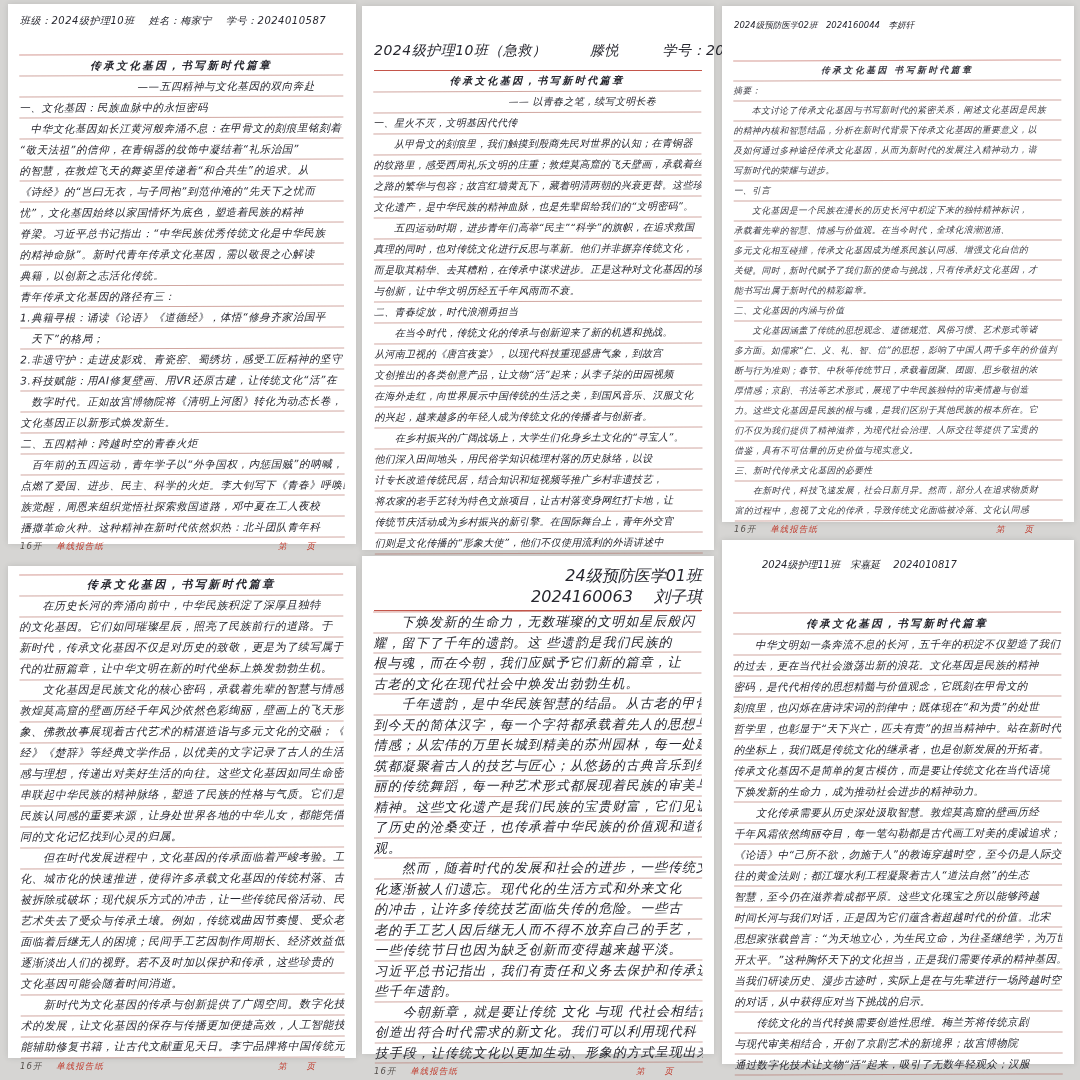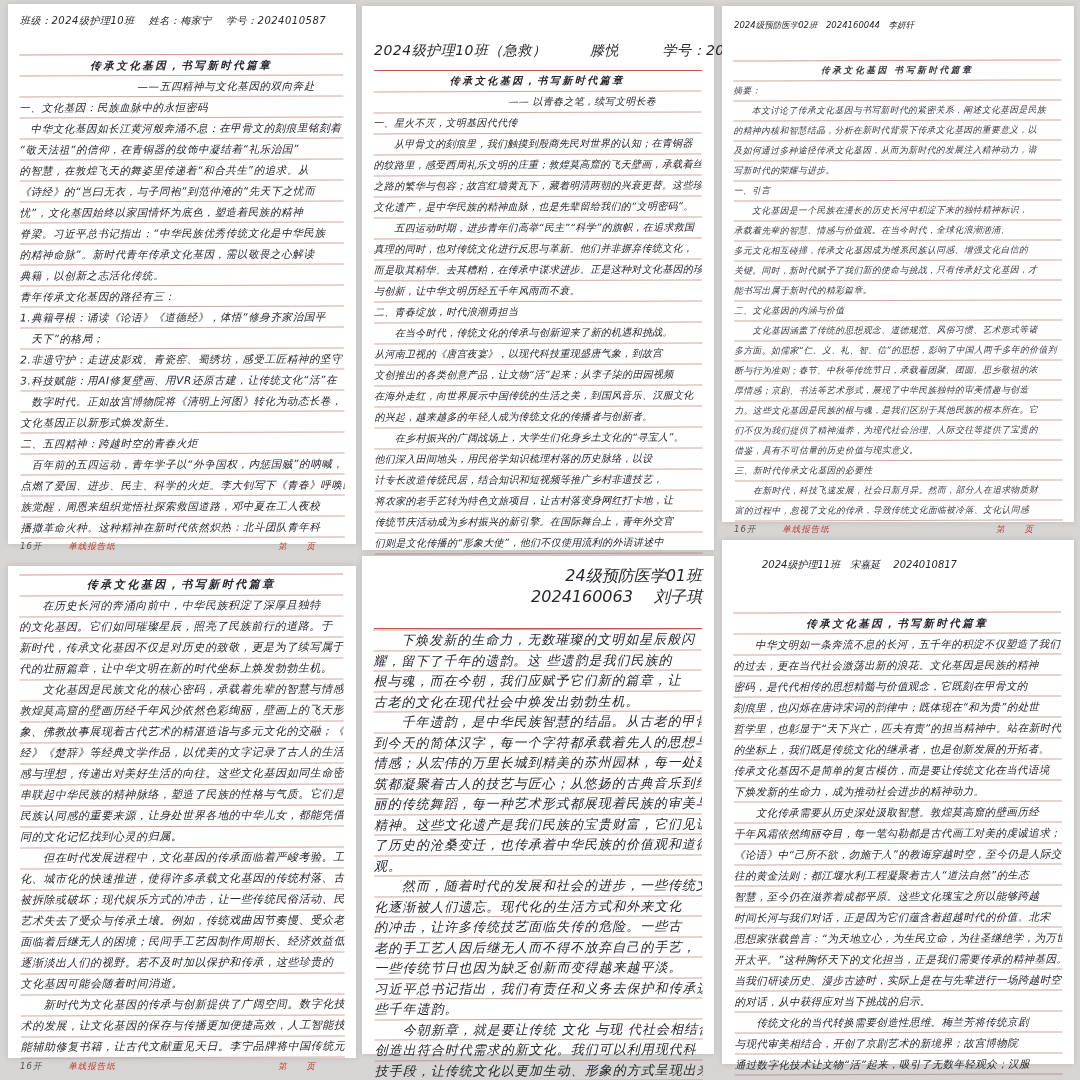--- a/index.html
+++ b/index.html
@@ -26,21 +26,21 @@
   .p4{left:8px;  top:566px; width:348px; height:492px;}
   .p5{left:362px;top:556px; width:352px; height:498px;}
   .p6{left:722px;top:540px; width:352px; height:524px;padding-left:12px;}
 
   .page-header{white-space:pre;color:#26262e;}
   .p1 .page-header{font-size:10px;letter-spacing:.5px;margin:2px 0 26px 0;}
   .p2 .page-header{font-size:14px;letter-spacing:.5px;margin:28px 0 0 0;
                    border-bottom:1px solid #c4554a;padding-bottom:10px;}
   .p3 .page-header{font-size:8.5px;margin:6px 0 28px 0;}
   .p5 .page-header{font-size:16px;text-align:right;margin:2px 0 0 0;}
-  .p5 .header-line:last-child{border-bottom:1px solid #c4554a;padding-bottom:20px;text-align:right;}
+  .p5 .header-line:last-child{border-bottom:1px solid #c4554a;padding-bottom:2px;text-align:right;}
   .p6 .page-header{font-size:10px;margin:10px 0 40px 28px;}
 
   .page-body{border-top:1px solid rgba(190,100,90,.65);transform:rotate(-0.2deg);}
   .p2 .page-body{border-top:none;}
 
   .text-line{
     border-bottom:1px solid rgba(178,108,99,.6);
     white-space:pre;overflow:hidden;
     color:#26262e;
   }
@@ -51,21 +51,21 @@
   .p5 .text-line{height:19.5px;line-height:19.5px;font-size:13px;letter-spacing:1px;}
   .p6 .text-line{height:20px;line-height:20px;font-size:10.5px;letter-spacing:.4px;}
 
   .text-line.title{text-align:center;letter-spacing:2.5px;font-weight:bold;}
   .text-line.subtitle{text-align:center;padding-left:90px;}
 
   .page-footer{
     display:flex;align-items:center;justify-content:center;
     font-size:8.5px;margin-top:3px;letter-spacing:1px;
   }
-  .f-size{color:#55504c;margin-right:26px;}
+  .f-size{color:#55504c;margin-right:14px;}
   .f-paper{color:#c0392b;}
   .f-page{color:#c0392b;margin-left:auto;margin-right:28px;white-space:pre;}
 </style>
 </head>
 <body>
 
 <div class="sheet">
   <div class="page p1">
       <div class="page-header"><div class="header-line">班级：2024级护理10班　 姓名：梅家宁　 学号：2024010587</div></div>
       <div class="page-body">

